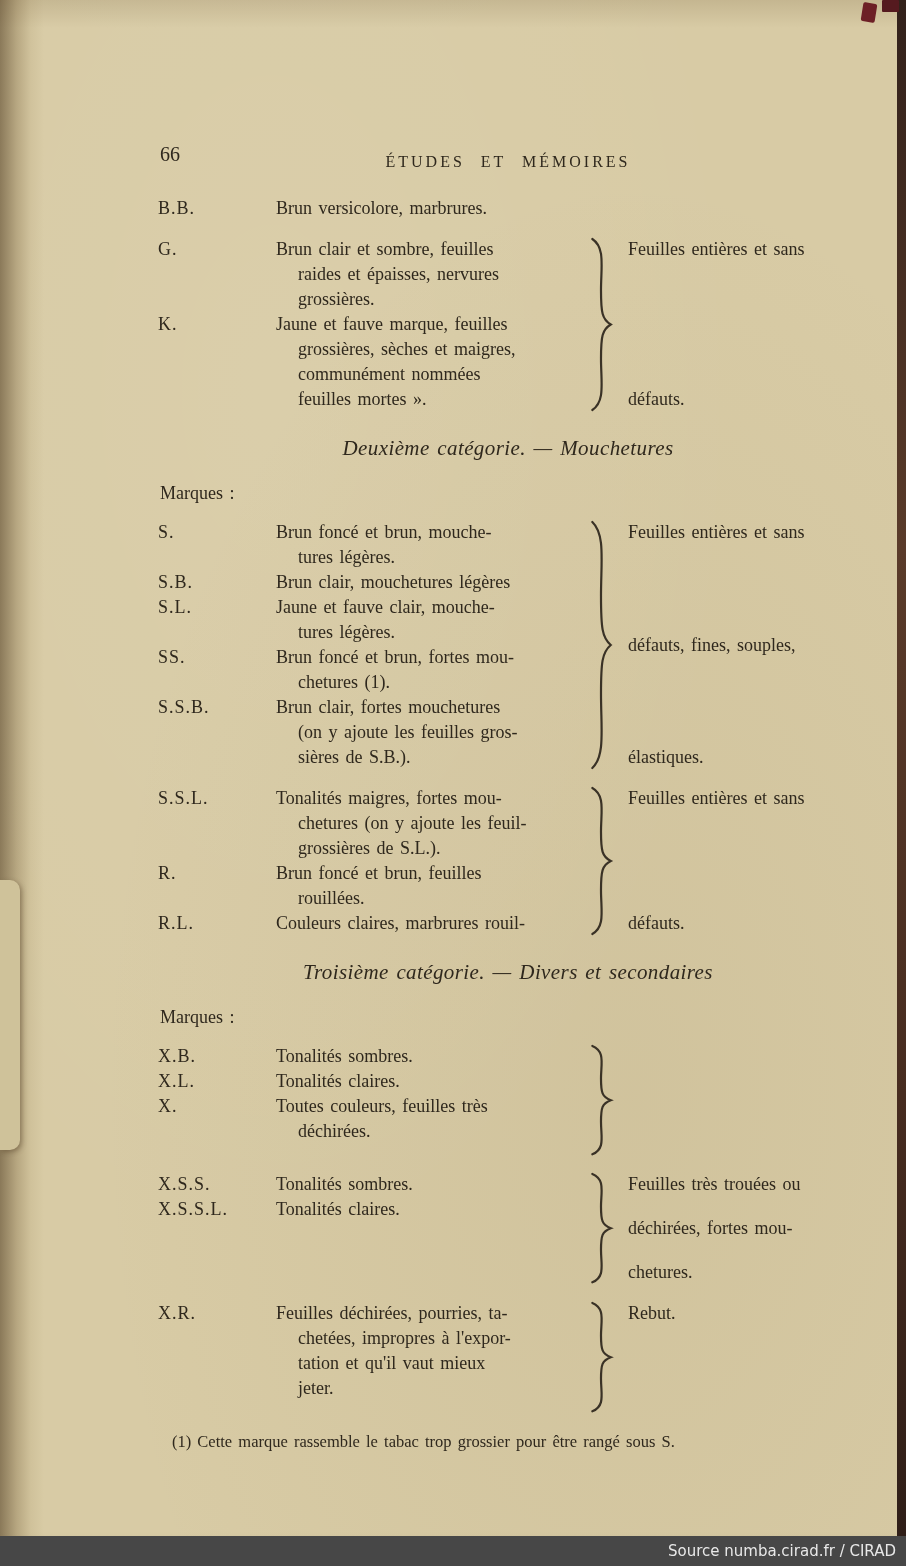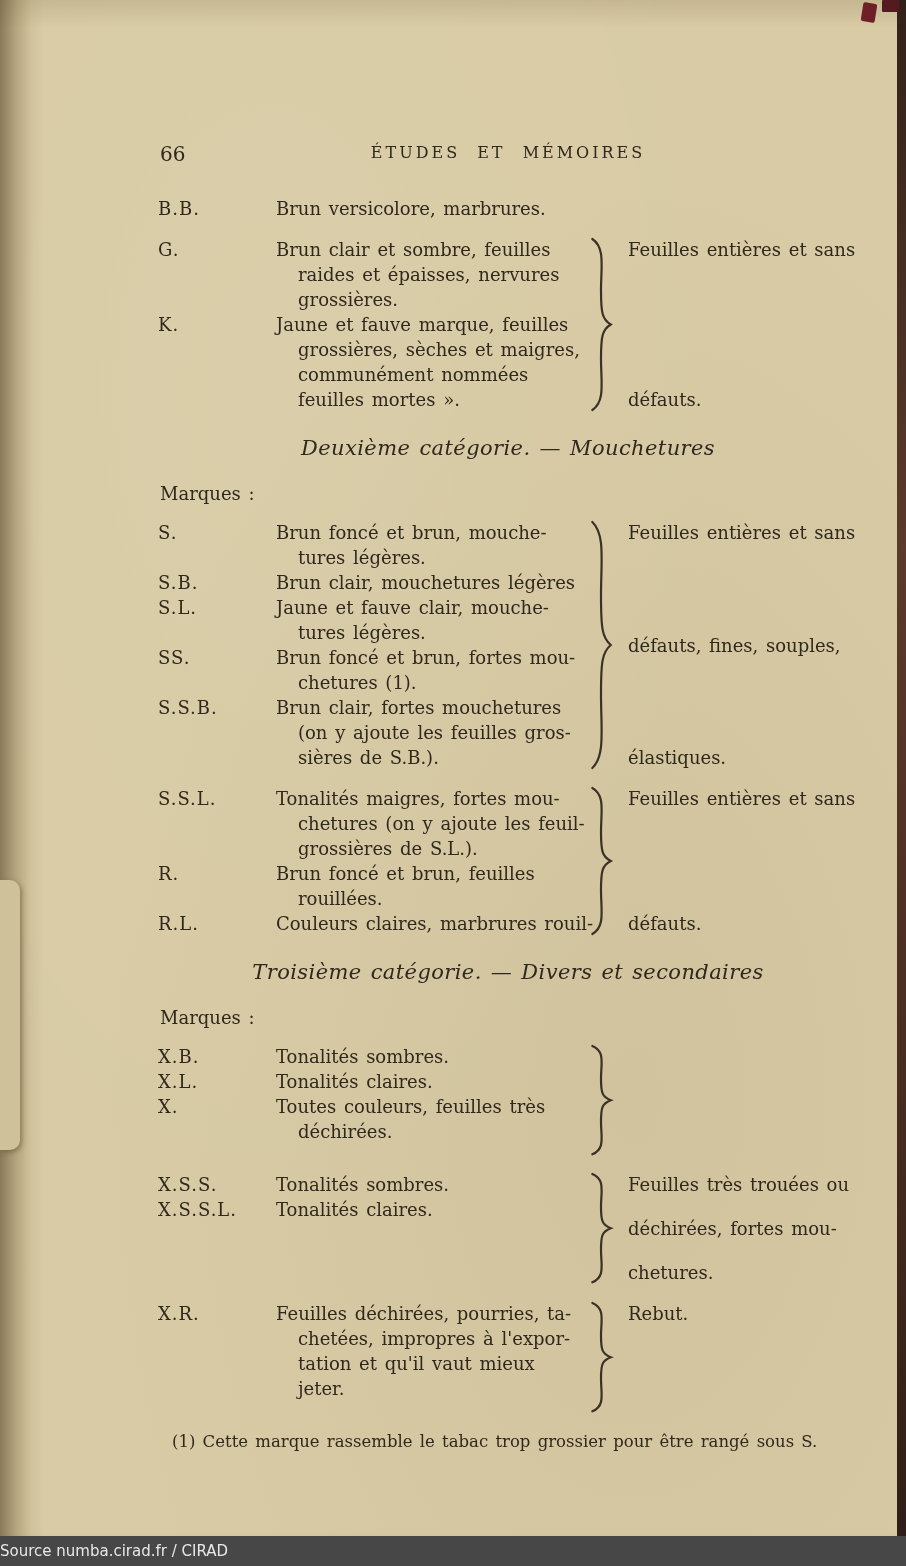--- a/index.html
+++ b/index.html
@@ -17,25 +17,25 @@
   .left-edge { position:absolute; left:0; top:0; bottom:0; width:44px;
     background:linear-gradient(90deg, rgba(86,66,38,0.6), rgba(120,98,60,0.35) 38%, rgba(160,140,95,0.15) 70%, transparent); }
   .torn-patch { position:absolute; left:0; top:880px; width:20px; height:270px;
     background:#cfc29a; border-radius:0 10px 10px 0; box-shadow:2px 2px 5px rgba(80,60,35,0.45); }
   .right-edge { position:absolute; right:0; top:0; bottom:0; width:9px;
     background:linear-gradient(180deg,#32211b,#5a3b2a 35%,#472c20 70%,#2d1d17); }
   .mark { position:absolute; }
   .mark-a { right:30px; top:3px; width:14px; height:19px; background:#6d2026; transform:rotate(9deg); border-radius:2px; }
   .mark-b { right:7px; top:0; width:17px; height:12px; background:#551a1f; border-radius:1px; }
 
-  .content { position:absolute; left:158px; top:140px; width:700px; font-size:18px; line-height:25px; word-spacing:2px; }
+  .content { position:absolute; left:158px; top:140px; width:700px; font-size:18px; line-height:25px; word-spacing:2px;font-family:Liberation Serif, serif; }
 
   .page-header { position:relative; height:30px; margin-bottom:26px; }
   .page-number { position:absolute; left:2px; top:2px; font-size:20px; }
-  .running-title { position:absolute; left:0; right:0; top:0; text-align:center; font-size:16px; letter-spacing:3px; word-spacing:9px; }
+  .running-title { position:absolute; left:0; right:0; top:9px; text-align:center; font-size:16px; letter-spacing:3px; word-spacing:9px; }
 
   .section-heading { text-align:center; font-style:italic; font-size:21px; letter-spacing:0.4px; margin:24px 0 20px; }
   .marques-label { margin:3px 0 14px 2px; }
 
   .group { display:flex; margin-bottom:16px; }
   .entries { width:430px; flex:none; }
   .entry { display:flex; }
   .marque { width:118px; flex:none; letter-spacing:1px; }
   .desc { flex:1; }
   .desc .line { white-space:nowrap; }
@@ -44,21 +44,21 @@
   .brace { width:26px; flex:none; align-self:stretch; padding:2px 0; color:#3a3226; }
   .brace svg { width:100%; height:100%; display:block; overflow:visible; }
 
   .annotation { flex:1; display:flex; flex-direction:column; justify-content:space-between; padding-left:14px; }
   .annotation .line { white-space:nowrap; }
 
   .footnote { padding-left:14px; font-size:16.5px; }
 
   .source-bar { position:absolute; left:0; right:0; bottom:0; height:30px; background:#474747;
     color:#e8e8e8; font-family:"DejaVu Sans","Liberation Sans",sans-serif; font-size:15px;
-    display:flex; align-items:center; justify-content:flex-start; padding-right:10px; box-sizing:border-box; }
+    display:flex; align-items:center; justify-content:flex-end; padding-right:10px; box-sizing:border-box; }
 </style>
 </head>
 <body>
 
 <div class="page">
   <div class="left-edge"></div>
   <div class="torn-patch"></div>
   <div class="right-edge"></div>
   <div class="mark mark-a"></div>
   <div class="mark mark-b"></div>

